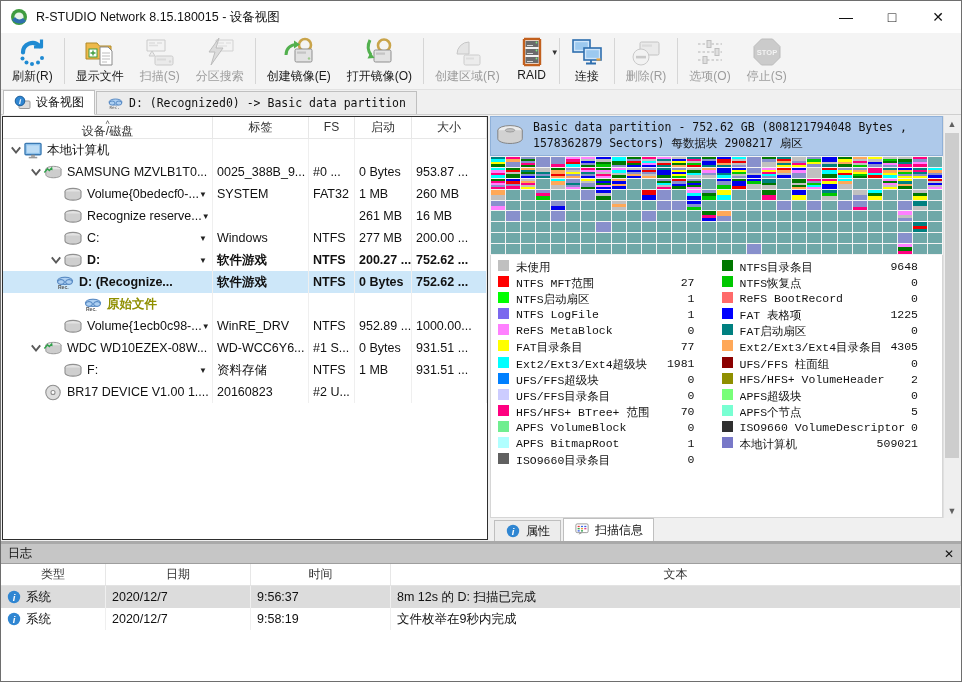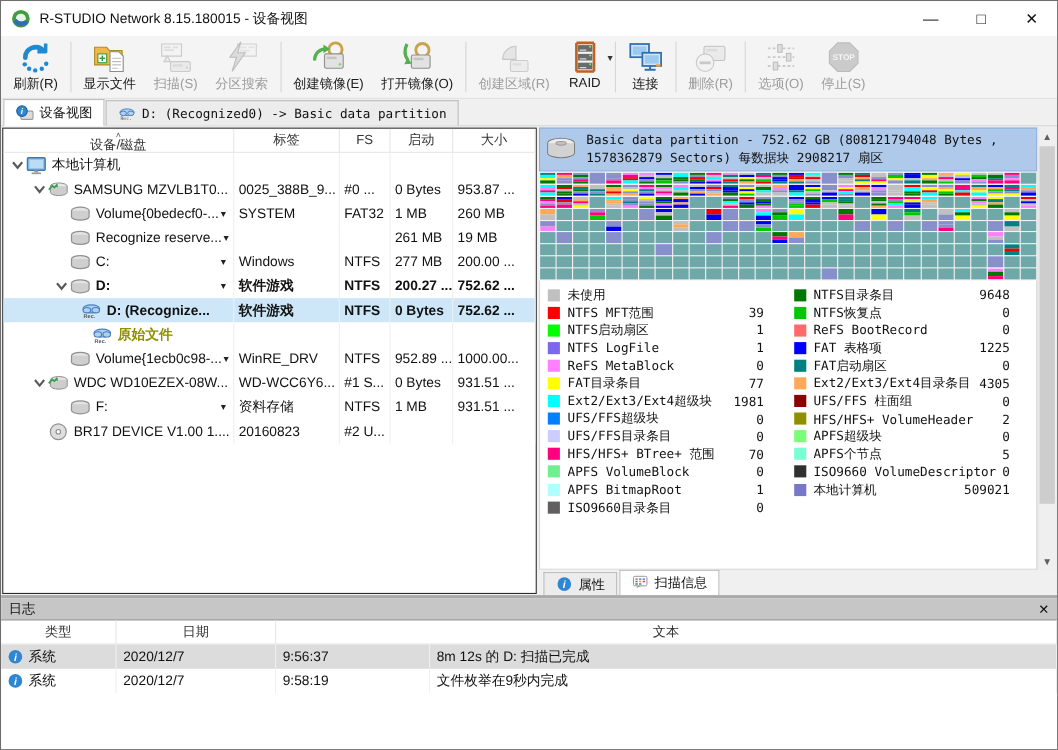--- a/index.html
+++ b/index.html
@@ -63,21 +63,21 @@
   .rp-header { height:40px; flex:none; background:#aec9ea; border:1px solid #8fb0d8; display:flex; align-items:flex-start; gap:6px; padding:2px 4px;
                font-family:"DejaVu Sans Mono","Liberation Mono",monospace; font-size:11.5px; line-height:1.4; overflow:hidden; }
   .rp-header .icn { width:32px; height:24px; flex:none; margin-top:4px; }
   .rp-header .icn svg { width:100%; height:100%; }
   .map { height:99px; flex:none; background:#f3f3f3; padding:1px; display:grid; gap:1px; overflow:hidden; }
   .map-cell { display:flex; flex-direction:column; overflow:hidden; }
   .map-cell .st { flex:1; }
   .legend { flex:1; min-height:0; background:#ffffff; border:1px solid #d6d6d6; border-top:none; display:flex; padding:5px 2px 2px 2px;
             font-family:"DejaVu Sans Mono","Liberation Mono",monospace; font-size:11.5px; overflow:hidden; }
   .leg-col { width:50%; display:flex; flex-direction:column; }
-  .leg-row { display:flex; align-items:center; height:16.1px; flex:none; }
+  .leg-row { display:flex; height:16.1px; flex:none;font-family:Liberation Mono, monospace; }
   .leg-swatch { width:11px; height:11px; margin:0 7px 0 5px; flex:none; }
   .leg-label { white-space:nowrap; overflow:hidden; }
   .leg-val { margin-left:auto; padding-right:22px; white-space:nowrap; }
 
   .rp-tabs { height:23px; flex:none; display:flex; align-items:flex-end; background:#f0f0f0; padding-left:4px; }
   .rp-tab { height:21px; display:flex; align-items:center; gap:5px; padding:0 10px; font-size:12px; border:1px solid #bfbfbf; border-bottom:none; background:#ececec; margin-right:2px; }
   .rp-tab.active { background:#ffffff; height:23px; }
   .rp-tab .icn { width:16px; height:14px; display:block; }
   .rp-tab .icn svg { width:100%; height:100%; }
 
@@ -406,21 +406,21 @@
             <div class="c" style="width: 96px;">
               <span></span>
             </div>
             <div class="c" style="width: 46px;">
               <span></span>
             </div>
             <div class="c" style="width: 57px;">
               <span>261 MB</span>
             </div>
             <div class="c" style="width: auto; flex: 1 1 0%;">
-              <span>19 MB</span>
+              <span>16 MB</span>
             </div>
           </div>
           <div class="tree-row">
             <div class="c c-name" style="width: 210px; padding-left: 46px;">
               <span class="chev empty"><svg viewBox="0 0 10 10">
                   <path d="M2 3.2 5 6.8 8 3.2" fill="none" stroke="#5a5a5a" stroke-width="1.4"></path>
                 </svg></span>
               <span class="node-icn">
                 <svg viewBox="0 0 18 13">
                   <ellipse cx="9" cy="3.8" rx="7.2" ry="2.8" fill="#e3e3e3" stroke="#909090"></ellipse>
@@ -464,21 +464,21 @@
               <span>NTFS</span>
             </div>
             <div class="c" style="width: 57px;">
               <span>200.27 ...</span>
             </div>
             <div class="c" style="width: auto; flex: 1 1 0%;">
               <span>752.62 ...</span>
             </div>
           </div>
           <div class="tree-row bold selected">
-            <div class="c c-name" style="width: 210px; padding-left: 56px;">
+            <div class="c c-name" style="width: 210px; padding-left: 38px;">
               <span class="chev empty"><svg viewBox="0 0 10 10">
                   <path d="M2 3.2 5 6.8 8 3.2" fill="none" stroke="#5a5a5a" stroke-width="1.4"></path>
                 </svg></span>
               <span class="node-icn">
                 <svg viewBox="0 0 20 15">
                   <ellipse cx="10" cy="5.8" rx="7.6" ry="3.6" fill="#aed0f2" stroke="#4a7fbd"></ellipse>
                   <ellipse cx="6" cy="7" rx="3.4" ry="2.4" fill="#aed0f2" stroke="#4a7fbd"></ellipse>
                   <ellipse cx="14" cy="7" rx="3.4" ry="2.4" fill="#aed0f2" stroke="#4a7fbd"></ellipse>
                   <text x="3" y="14.4" font-size="5" fill="#555">Rec.</text>
                 </svg>
@@ -1451,21 +1451,21 @@
           <div class="legend">
             <div class="leg-col" id="legend-left">
                 <div class="leg-row">
                   <span class="leg-swatch" style="background: rgb(192, 192, 192);"></span>
                   <span class="leg-label">未使用</span>
                   <span class="leg-val"></span>
                 </div>
                 <div class="leg-row">
                   <span class="leg-swatch" style="background: rgb(255, 0, 0);"></span>
                   <span class="leg-label">NTFS MFT范围</span>
-                  <span class="leg-val">39</span>
+                  <span class="leg-val">27</span>
                 </div>
                 <div class="leg-row">
                   <span class="leg-swatch" style="background: rgb(0, 255, 0);"></span>
                   <span class="leg-label">NTFS启动扇区</span>
                   <span class="leg-val">1</span>
                 </div>
                 <div class="leg-row">
                   <span class="leg-swatch" style="background: rgb(123, 104, 238);"></span>
                   <span class="leg-label">NTFS LogFile</span>
                   <span class="leg-val">1</span>
@@ -1622,20 +1622,23 @@
       <span>日志</span>
       <span class="log-close">✕</span>
     </div>
     <div class="log-headrow" id="log-header">
         <div class="lh-cell" style="width: 105px;">
           <span>类型</span>
         </div>
         <div class="lh-cell" style="width: 145px;">
           <span>日期</span>
         </div>
+        <div class="lh-cell" style="width: 140px;">
+          <span>时间</span>
+        </div>
         <div class="lh-cell" style="flex: 1 1 0%;">
           <span>文本</span>
         </div>
       </div>
     <div id="log-body">
         <div class="log-row hl">
           <div class="c" style="width: 105px;">
             <span class="icn "><svg viewBox="0 0 14 14">
                 <circle cx="7" cy="7" r="6.2" fill="#2f86d2"></circle>
                 <text x="7" y="10.6" text-anchor="middle" font-size="9.5" fill="#fff" font-weight="bold" font-style="italic">i</text>

